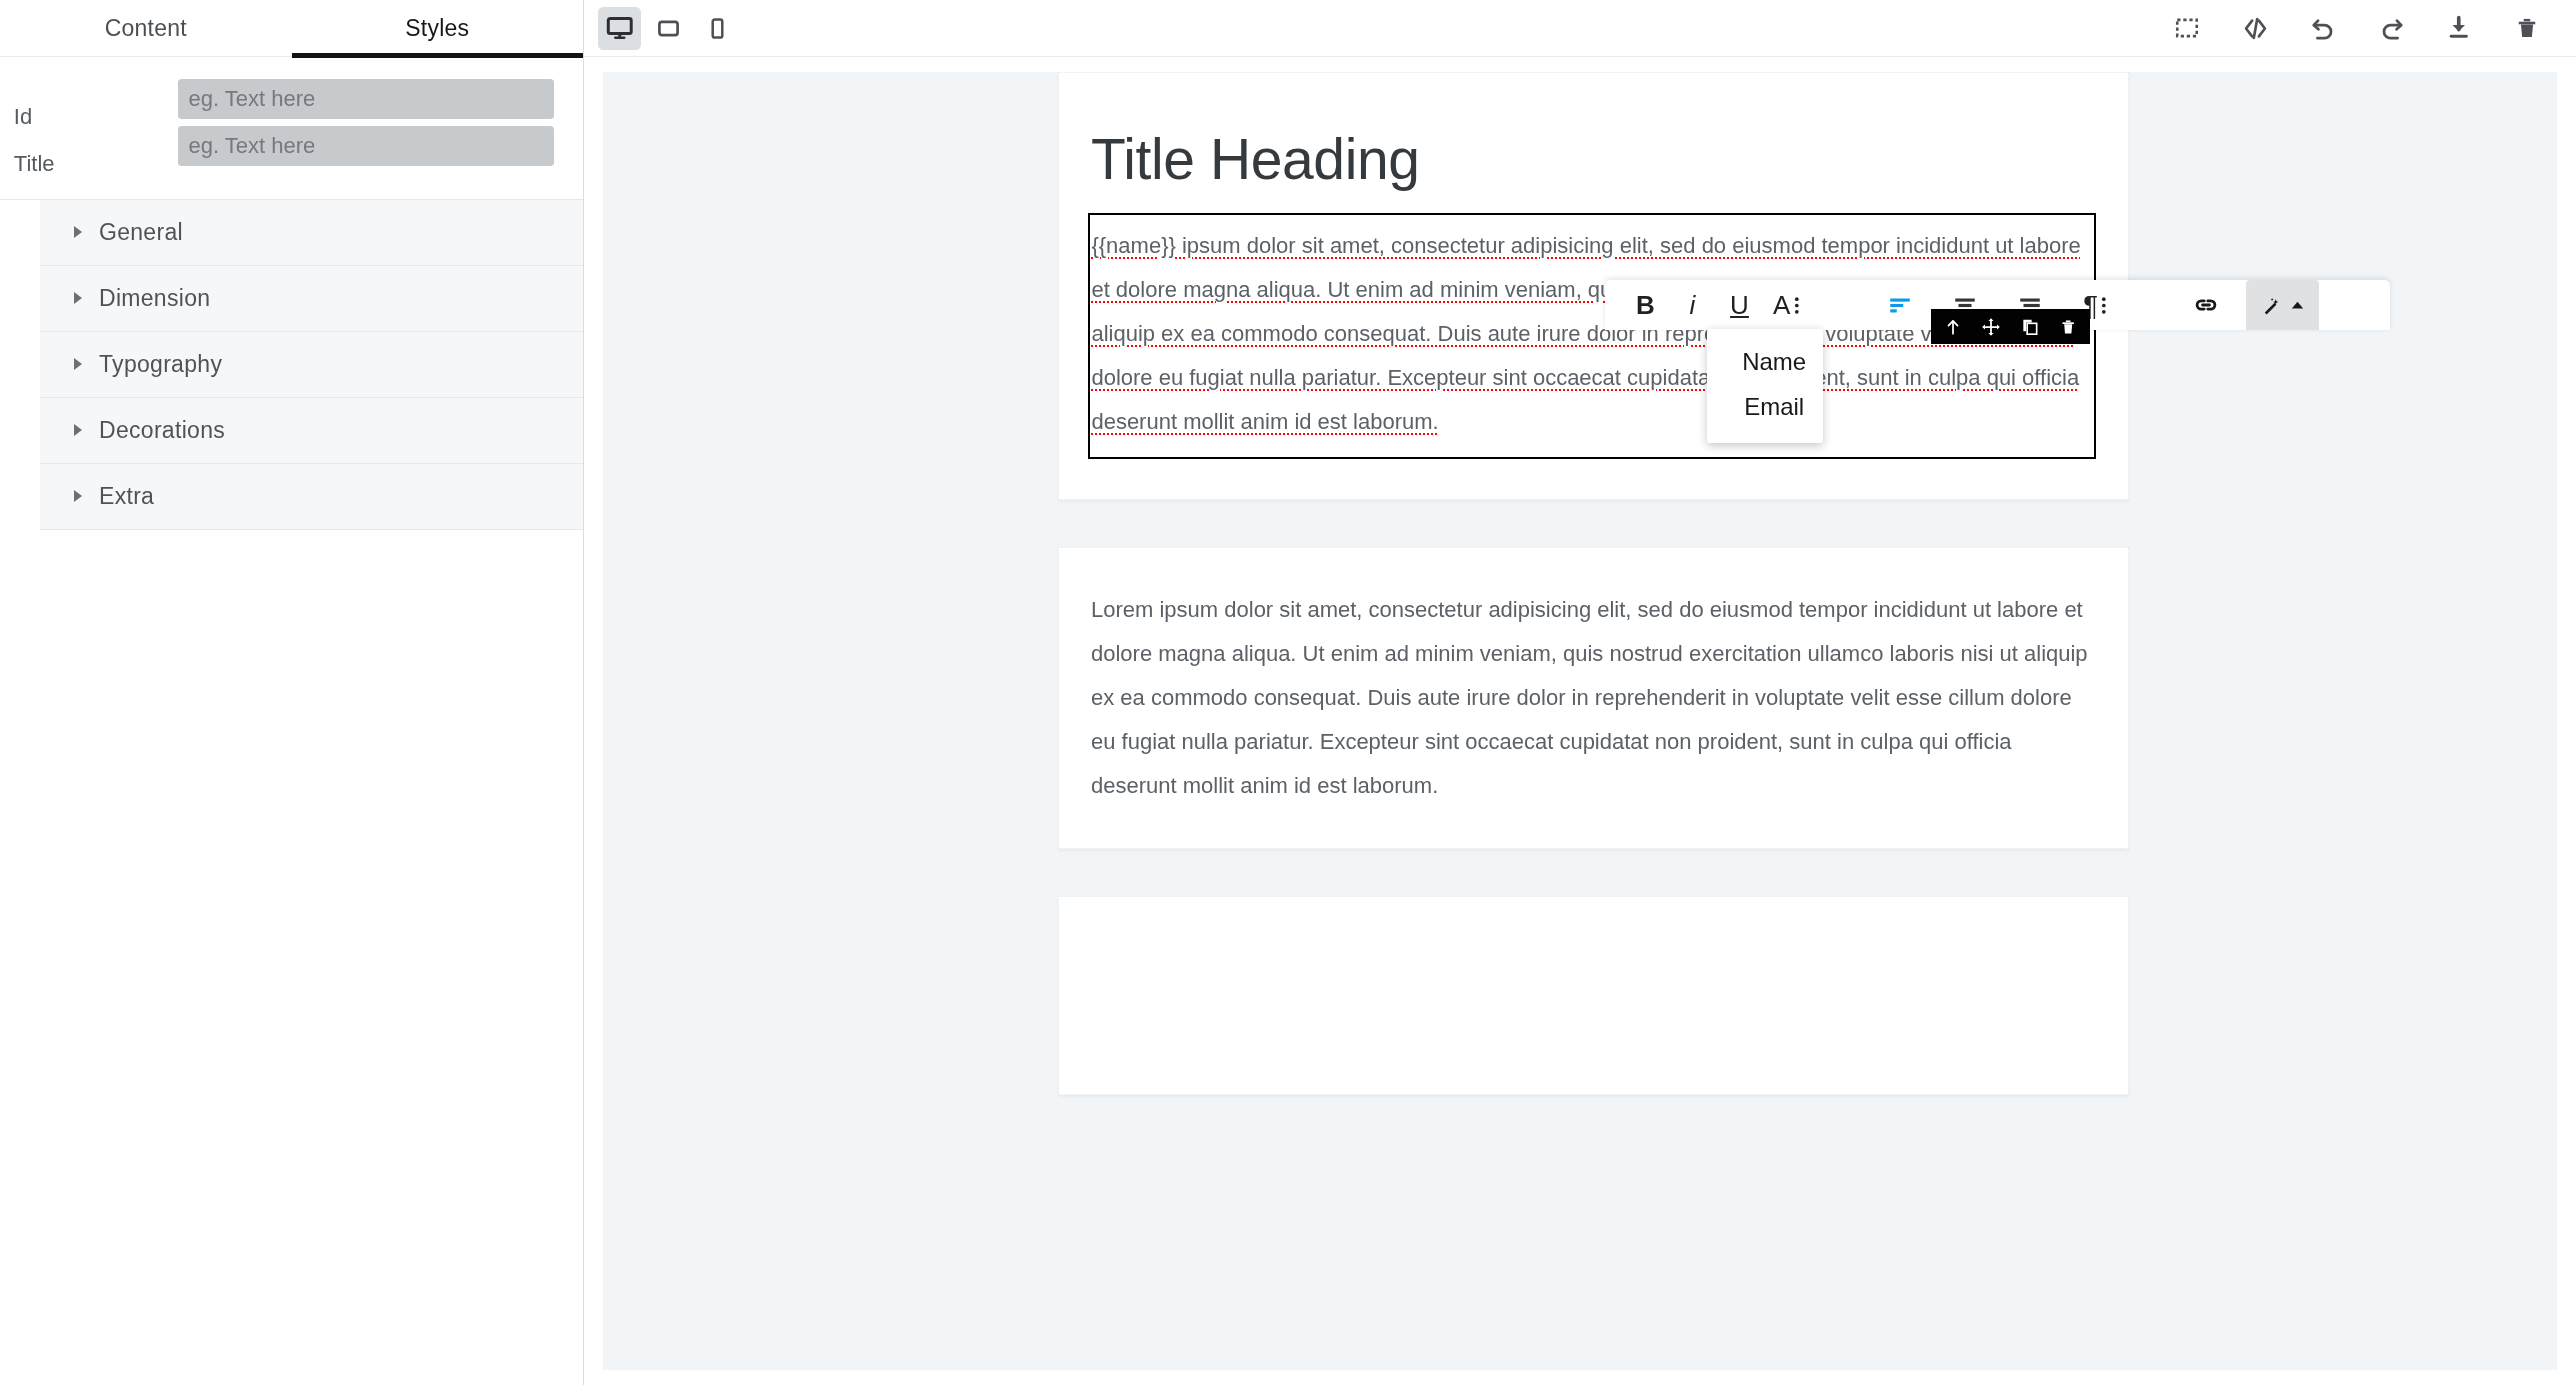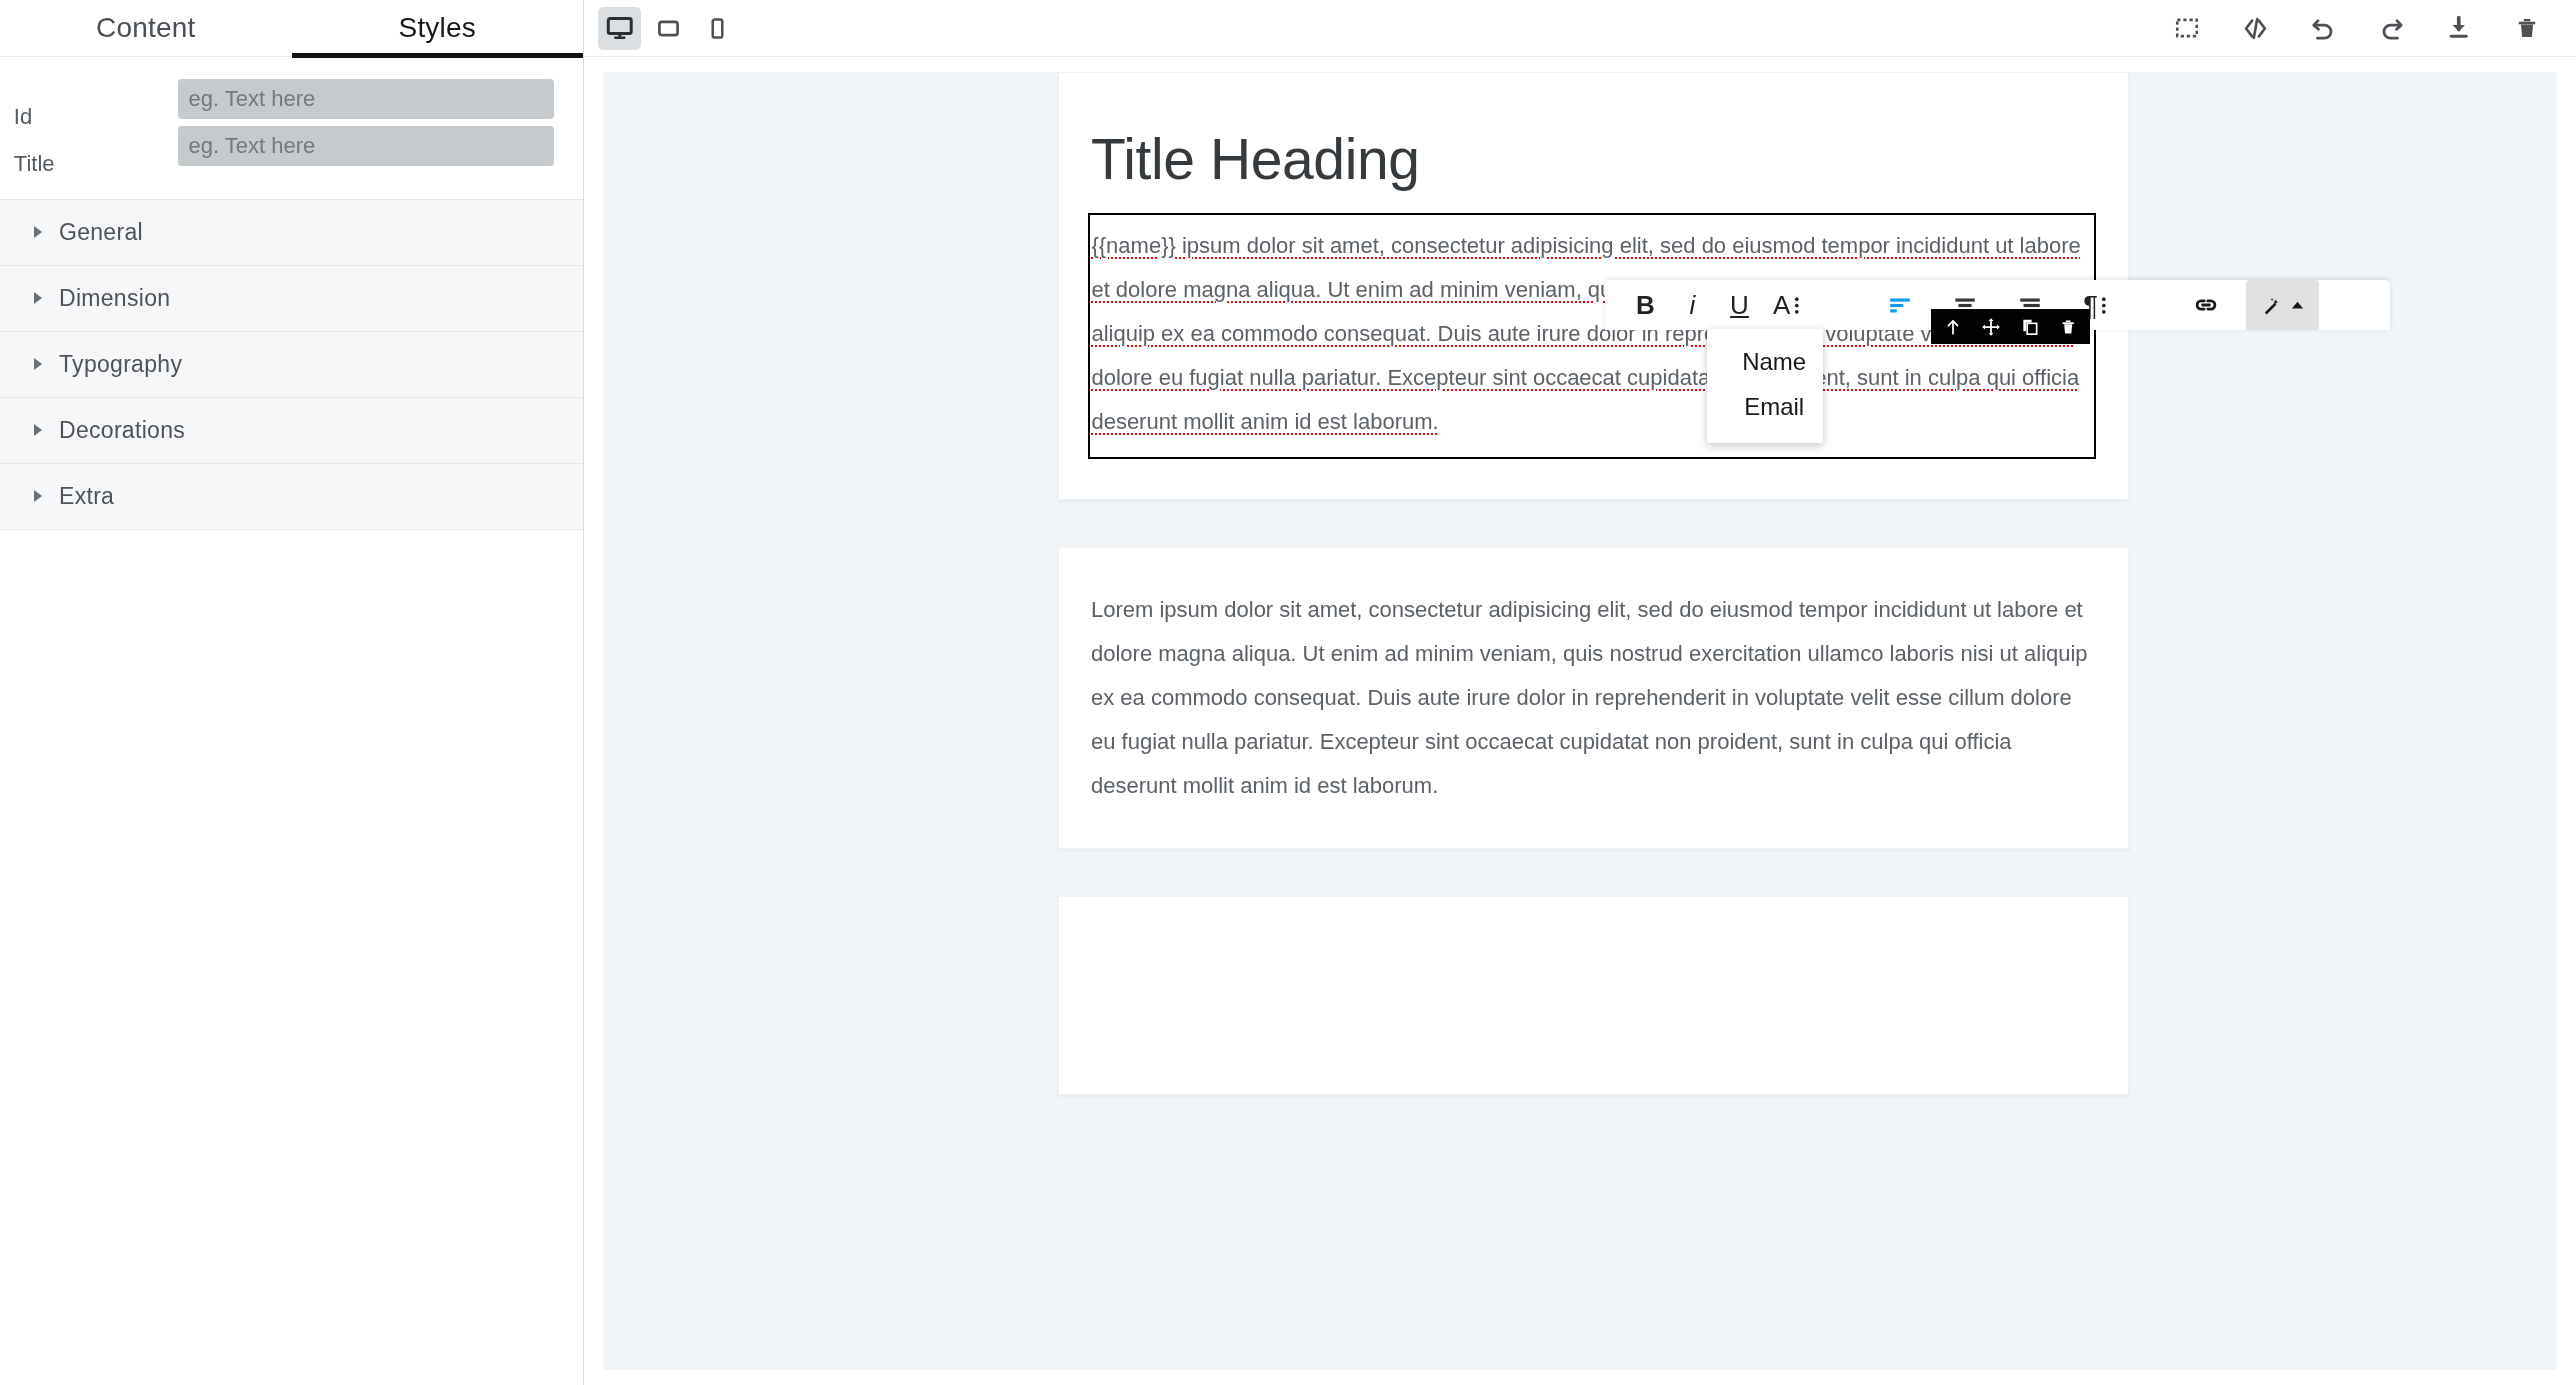--- a/index.html
+++ b/index.html
@@ -32,21 +32,21 @@
     display: flex;
     height: 57px;
     align-items: stretch;
     border-bottom: 1.5px solid #e9ecef;
   }
   .tab {
     flex: 1 1 50%;
     display: flex;
     align-items: center;
     justify-content: center;
-    font-size: 28px;
+    font-size: 23px;
     color: #4a5055;
     position: relative;
     cursor: pointer;
     letter-spacing: 0.2px;
   }
   .tab.active {
     color: #16191c;
     font-weight: normal;
   }
   .tab.active::after {
@@ -80,21 +80,21 @@
     border: none;
     border-radius: 3.8px;
     padding: 0 10.7px;
     font-size: 22px;
     color: #6d7276;
     font-family: "Liberation Sans", sans-serif;
     outline: none;
   }
   .field-input::placeholder { color: #75797d; }
 
-  .accordion { border-top: 1.5px solid #e5e8eb; }
+  .accordion { border-top: 1.5px solid #e5e8eb; padding-left: 40px; }
   .acc-item {
     height: 66px;
     display: flex;
     align-items: center;
     padding-left: 34px;
     background: #f6f7f8;
     border-bottom: 1.5px solid #e5e8eb;
     cursor: pointer;
     gap: 17px;
   }

